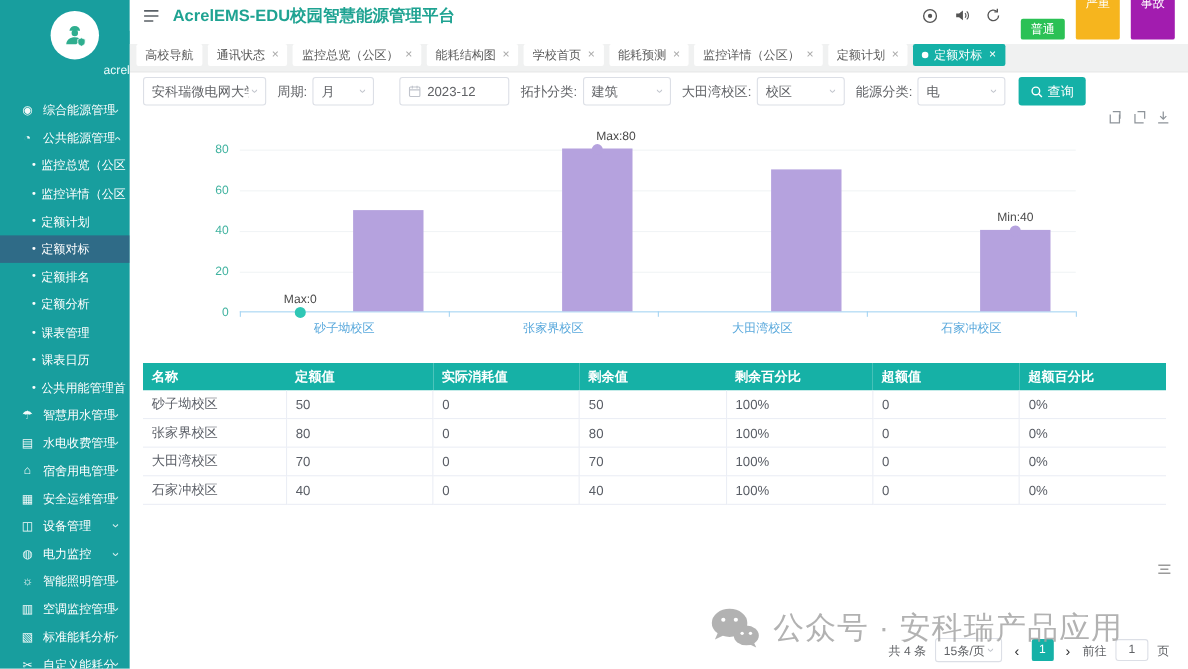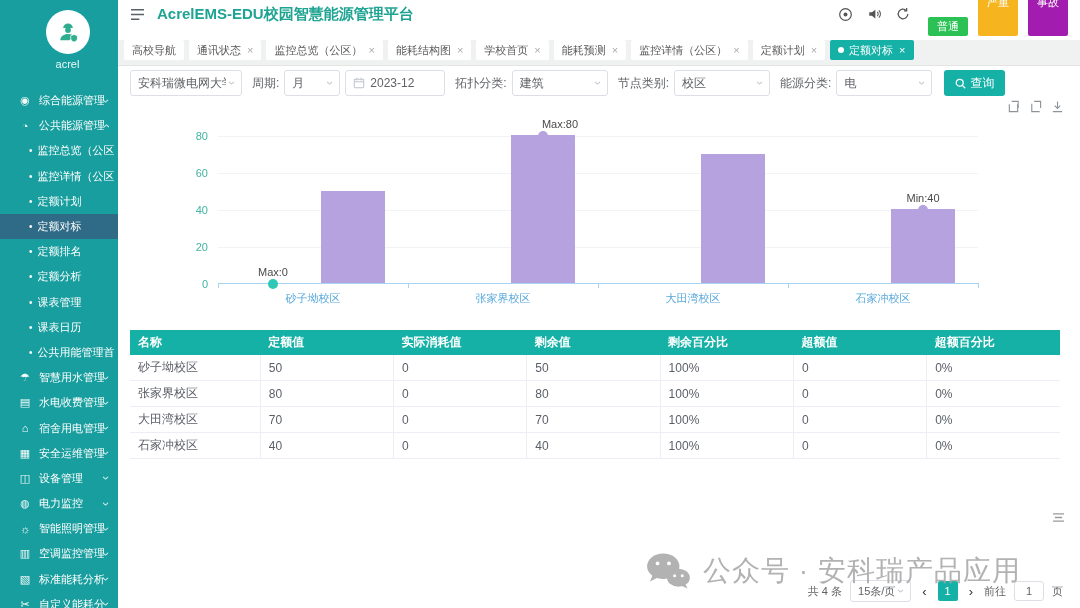--- a/index.html
+++ b/index.html
@@ -2,21 +2,21 @@
 <html><head>
 <meta charset="utf-8">
 <style>
   * { box-sizing: border-box; margin: 0; padding: 0; }
   html,body { width:1080px; height:608px; overflow:hidden; }
   body { font-family:"Liberation Sans","DejaVu Sans",sans-serif; font-size:12px; background:#fff; color:#333; }
   .app { display:flex; width:1080px; height:608px; }
 
   
   .sidebar { width:118px; background:#189e9e; color:#fff; flex-shrink:0; overflow:hidden; }
-  .profile { height:78px; text-align:center; position:relative;padding-left:17px; }
+  .profile { height:78px; text-align:right; position:relative;padding-left:17px; }
   .avatar { width:44px; height:44px; border-radius:50%; background:#fff; margin:10px auto 4px; display:flex; align-items:center; justify-content:center; }
   .profile-name { font-size:11px; color:#eafafa; }
   .side-item { height:25.2px; display:flex; align-items:center; padding:0 10px 0 18px; font-size:11px; cursor:pointer; white-space:nowrap; }
   .side-icon { width:14px; margin-right:7px; font-size:11px; text-align:center; flex-shrink:0; opacity:.95; }
   .side-label { flex:1; overflow:hidden; }
   .chev { display:inline-block; transform:rotate(90deg); font-size:12px; color:#d7efef; }
   .chev.up { transform:rotate(-90deg); }
   .side-sub { height:25.2px; display:flex; align-items:center; padding:0 4px 0 29px; font-size:11px; cursor:pointer; white-space:nowrap; }
   .side-sub .bullet { margin-right:5px; font-size:10px; }
   .side-sub.active { background:#2f6b87; }
@@ -42,21 +42,21 @@
 
   
   .filterbar { position:absolute; top:4px; left:12px; right:8px; height:26px; display:flex; align-items:center; }
   .sel { height:26px; border:1px solid #dcdfe6; border-radius:3px; background:#fff; display:flex; align-items:center; padding:0 7px; color:#606266; cursor:pointer; }
   .sel .sel-val { flex:1; overflow:hidden; white-space:nowrap; }
   .sel-chev { display:inline-block; transform:rotate(90deg); color:#c0c4cc; font-size:12px; margin-left:4px; }
   .f-label { color:#606266; margin:0 5px 0 10px; white-space:nowrap; }
   .w-school { width:112px; }
   .w-month { width:56px; }
   .w-date { width:100px; }
-  .w-cat { width:96px; }
+  .w-cat { width:80px; }
   .query-btn { height:26px; margin-left:12px; background:#15b1a7; border:none; color:#fff; border-radius:3px; padding:0 11px; font-size:12px; display:flex; align-items:center; gap:4px; cursor:pointer; font-family:inherit; }
 
   
   .legend { position:absolute; top:36px; left:100px; width:760px; display:flex; justify-content:center; gap:18px; }
   .legend-item { display:flex; align-items:center; gap:5px; font-size:11px; color:#666; cursor:pointer; }
   .legend-dot { width:9px; height:9px; border-radius:50%; }
   .toolbox { position:absolute; top:34px; right:16px; display:flex; gap:9px; }
   .toolbox span { cursor:pointer; display:flex; align-items:center; }
   #plot { position:absolute; left:100px; top:70px; width:760px; height:148px; border-bottom:1px solid #a6d4f2; }
   .gridline { position:absolute; left:0; width:100%; height:1px; background:#f1f4f6; }
@@ -284,35 +284,35 @@
       <div class="filterbar">
         <div class="sel w-school">
           <span class="sel-val">安科瑞微电网大学</span>
           <span class="sel-chev">›</span>
         </div>
         <span class="f-label">周期:</span>
         <div class="sel w-month">
           <span class="sel-val">月</span>
           <span class="sel-chev">›</span>
         </div>
-        <div class="sel w-date" style="margin-left:5px;">
+        <div class="sel w-date" style="margin-left:23px;">
           <span style="margin-right:5px;display:flex;">
             <svg width="12" height="12" viewBox="0 0 14 14" fill="none" stroke="#c0c4cc" stroke-width="1.2">
                 <rect x="1.5" y="2.5" width="11" height="10" rx="1"></rect>
                 <path d="M1.5 5.5h11M4.5 1v3M9.5 1v3"></path>
               </svg>
           </span>
           <span class="sel-val">2023-12</span>
         </div>
         <span class="f-label">拓扑分类:</span>
         <div class="sel w-cat">
           <span class="sel-val">建筑</span>
           <span class="sel-chev">›</span>
         </div>
-        <span class="f-label">节点类别:</span>
+        <span class="f-label">大田湾校区:</span>
         <div class="sel w-cat">
           <span class="sel-val">校区</span>
           <span class="sel-chev">›</span>
         </div>
         <span class="f-label">能源分类:</span>
         <div class="sel w-cat">
           <span class="sel-val">电</span>
           <span class="sel-chev">›</span>
         </div>
         <button class="query-btn">

